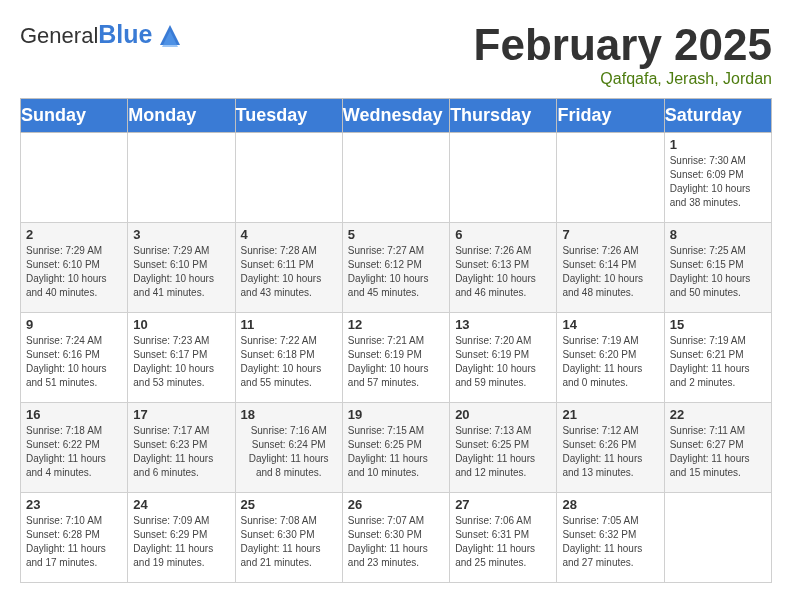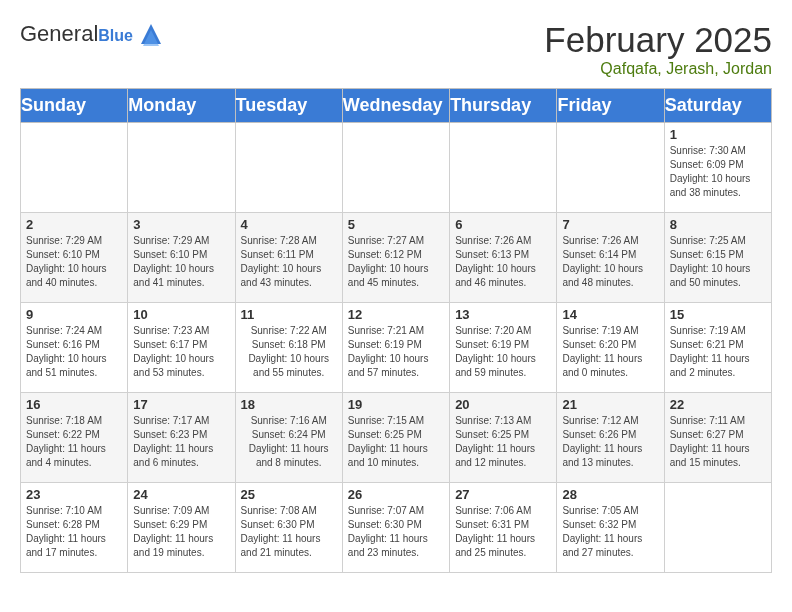--- a/index.html
+++ b/index.html
@@ -20,35 +20,35 @@
       display: flex;
       align-items: center;
       gap: 2px;
     }
     .logo-text-general {
       font-size: 22px;
       font-weight: normal;
       color: #333;
     }
     .logo-text-blue {
-      font-size: 16px;
+      font-size: 25px;
       font-weight: bold;
       color: #3a7bd5;
     }
     .logo-icon {
       width: 28px;
       height: 28px;
       margin-left: 2px;
     }
     .title-block {
       text-align: right;
     }
     .month-title {
-      font-size: 35px;
-      font-weight: normal;
+      font-size: 44px;
+      font-weight: bold;
       color: #333;
     }
     .location-title {
       font-size: 16px;
       color: #4d7c0f;
     }
     table {
       width: 100%;
       border-collapse: collapse;
       table-layout: fixed;
@@ -198,21 +198,21 @@
         </td>
         <td>
           <span class="day-number">10</span>
           <div class="day-info" style="white-space: pre-line;">Sunrise: 7:23 AM
 Sunset: 6:17 PM
 Daylight: 10 hours
 and 53 minutes.</div>
         </td>
         <td>
           <span class="day-number">11</span>
-          <div class="day-info" style="white-space: pre-line; text-align: center;">Sunrise: 7:22 AM
+          <div class="day-info" style="white-space: pre-line;">Sunrise: 7:22 AM
 Sunset: 6:18 PM
 Daylight: 10 hours
 and 55 minutes.</div>
         </td>
         <td>
           <span class="day-number">12</span>
           <div class="day-info" style="white-space: pre-line;">Sunrise: 7:21 AM
 Sunset: 6:19 PM
 Daylight: 10 hours
 and 57 minutes.</div>

